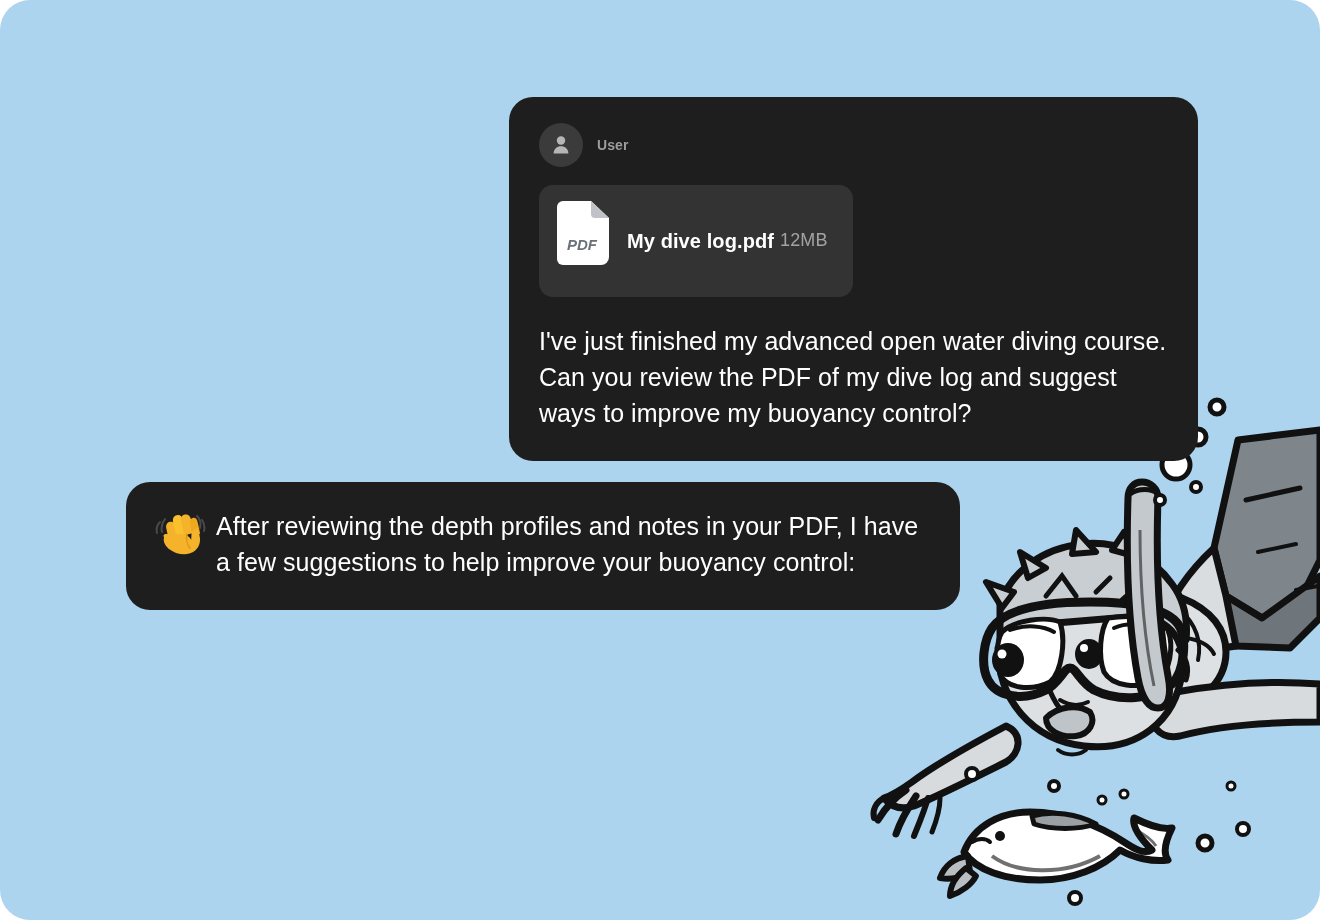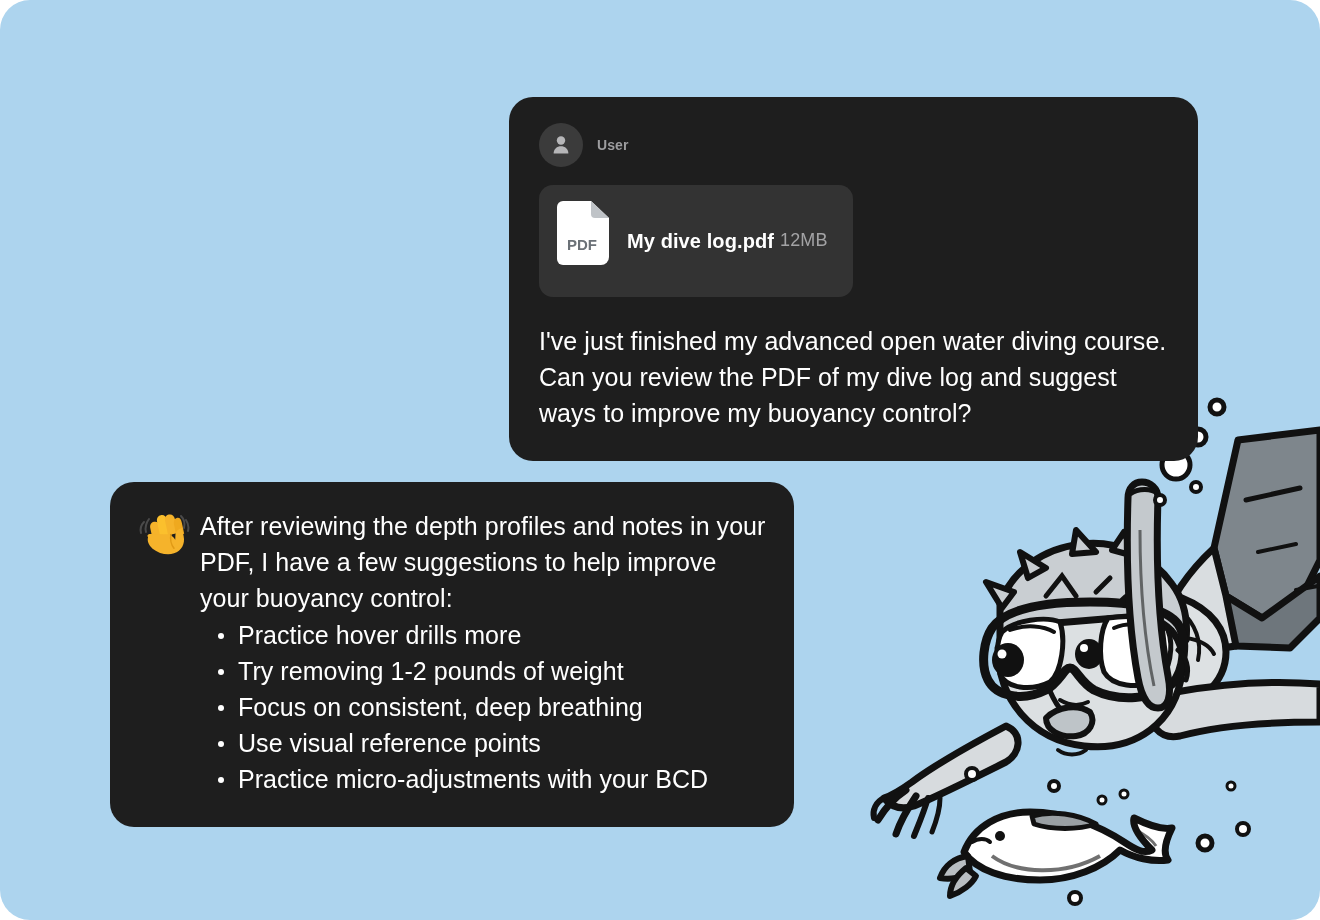--- a/index.html
+++ b/index.html
@@ -88,20 +88,21 @@
     border-radius: 14px;
     padding: 16px 26px 16px 18px;
     margin-bottom: 26px;
   }
 
   .pdf-icon {
     width: 52px;
     height: 80px;
     flex: 0 0 auto;
     position: relative;
+    font-style: italic;
   }
   .pdf-icon svg { display: block; }
 
   .attachment-meta { display: flex; gap: 6px; }
 
   .attachment-name {
     font-size: 20px;
     font-weight: bold;
     color: #FFFFFF;
     letter-spacing: 0.1px;
@@ -117,23 +118,23 @@
   .user-text {
     font-size: 25px;
     line-height: 36px;
     color: #FFFFFF;
     letter-spacing: 0.05px;
   }
 
   
   .assistant-message {
     position: absolute;
-    left: 110px;
+    left: 126px;
     top: 482px;
-    width: 684px;
+    width: 834px;
     background: #1E1E1E;
     border-radius: 24px;
     padding: 26px 28px 30px 28px;
   }
 
   .assistant-body {
     display: flex;
     gap: 10px;
     align-items: flex-start;
   }
@@ -372,26 +373,19 @@
             <path d="M6 10 C3 13 2 17 3 21" stroke="#4A4A4A" stroke-width="2" fill="none" stroke-linecap="round"></path>
             <path d="M11 7 C8 11 7 16 8 20" stroke="#4A4A4A" stroke-width="2" fill="none" stroke-linecap="round"></path>
             <path d="M43 4 C46 7 47 12 46 16" stroke="#4A4A4A" stroke-width="2" fill="none" stroke-linecap="round"></path>
             <path d="M48 8 C50 11 51 15 50 19" stroke="#4A4A4A" stroke-width="2" fill="none" stroke-linecap="round"></path>
           </svg>
         </span>
 
         <div class="assistant-content">
           <div class="assistant-intro">After reviewing the depth profiles and notes in your PDF, I have a few suggestions to help improve your buoyancy control:</div>
 
-          <ul class="suggestion-list">
-            <li class="suggestion-item">Practice hover drills more</li>
-            <li class="suggestion-item">Try removing 1-2 pounds of weight</li>
-            <li class="suggestion-item">Focus on consistent, deep breathing</li>
-            <li class="suggestion-item">Use visual reference points</li>
-            <li class="suggestion-item">Practice micro-adjustments with your BCD</li>
-          </ul>
         </div>
 
       </div>
     </div>
 
   </div>
 </div>
 
 </body></html>

